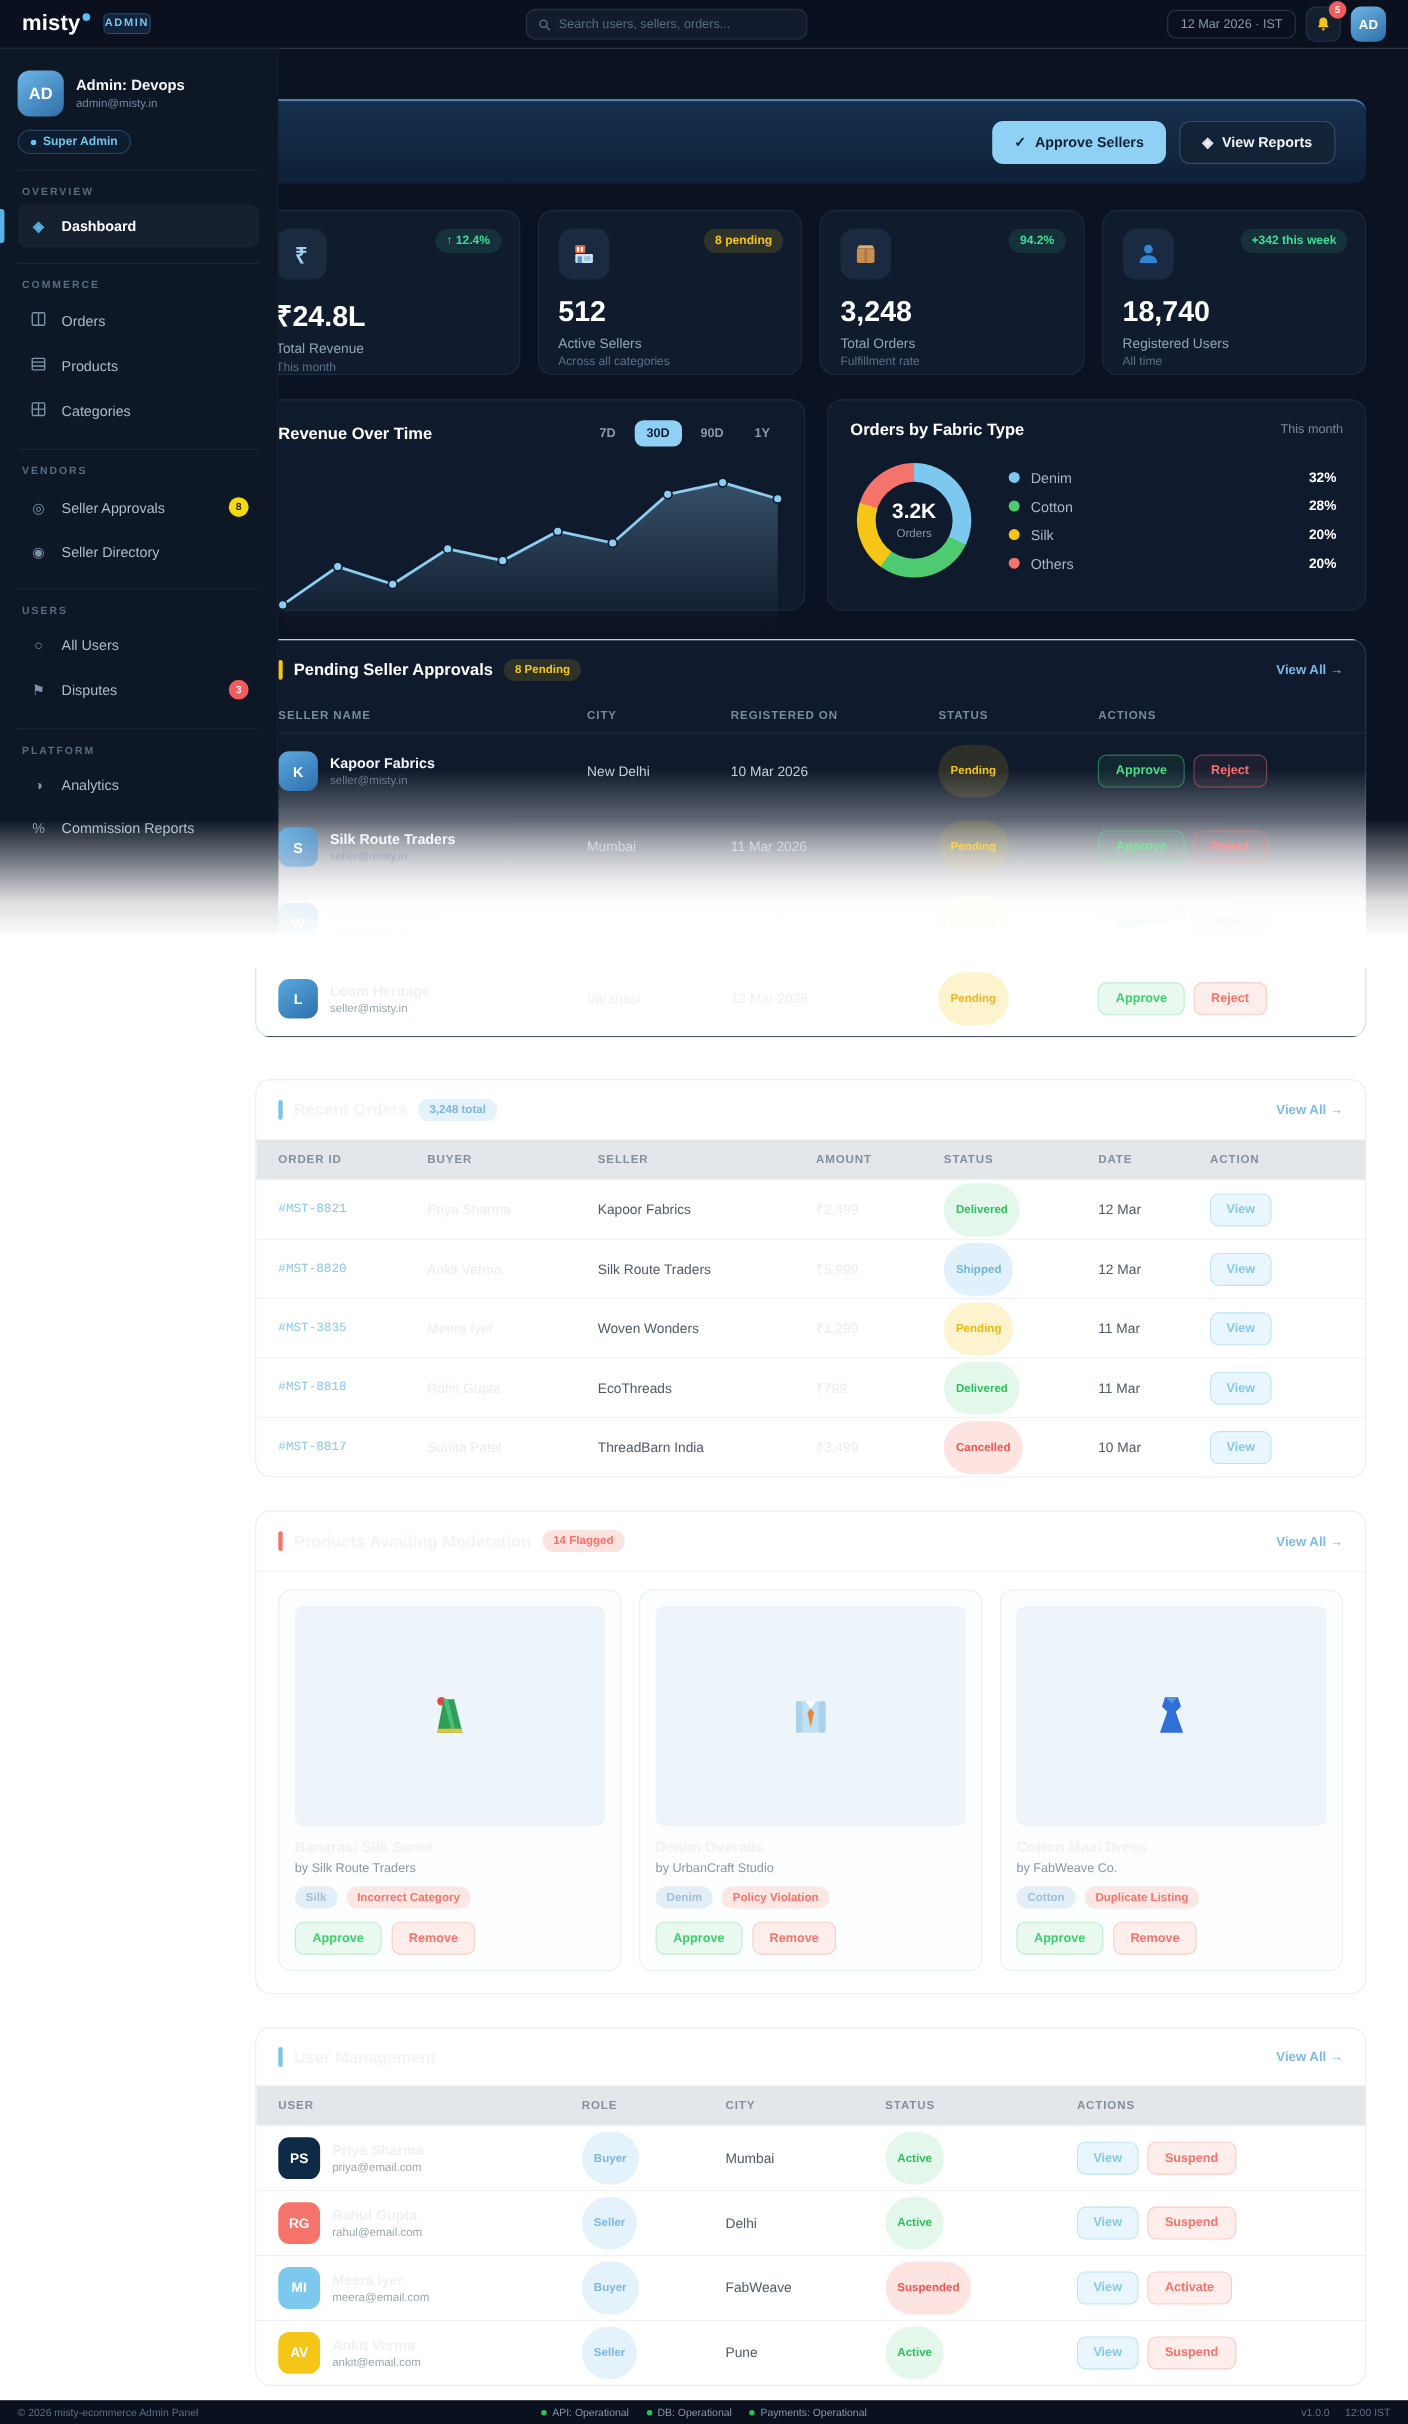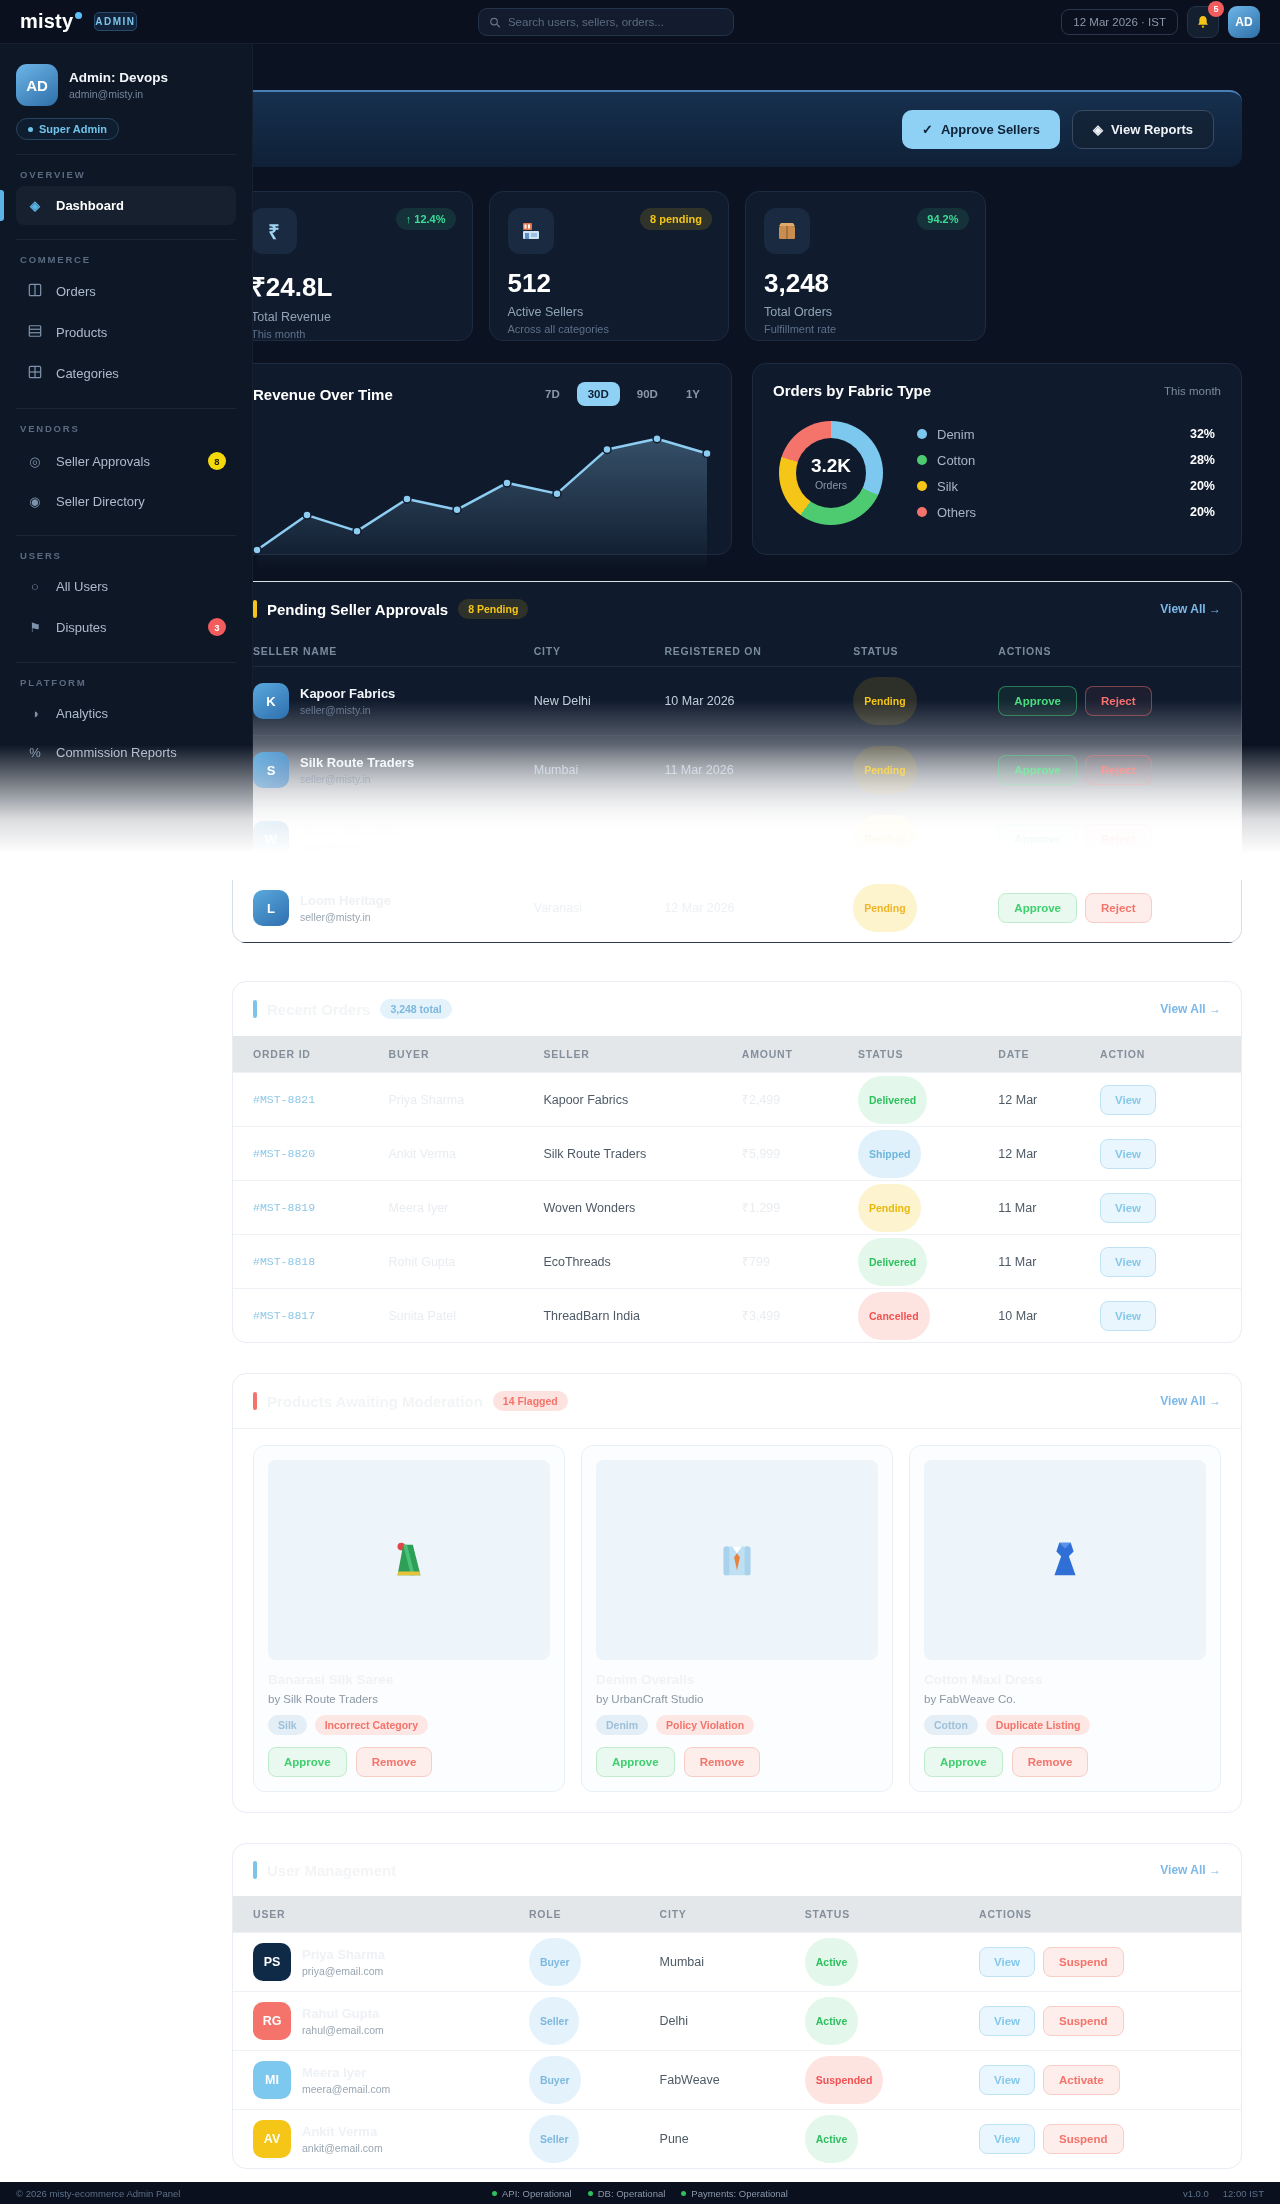--- a/index.html
+++ b/index.html
@@ -347,20 +347,32 @@
             <rect x="4" y="7" width="16" height="13" rx="1.5" fill="#c98d4f"></rect>
             <path d="M4 7l2-3h12l2 3z" fill="#e0aa6a"></path>
             <rect x="11" y="7" width="2" height="13" fill="#a9713c"></rect>
           </svg>
         </div>
       <span class="stat-badge bdg-green">94.2%</span>
       <div class="stat-value">3,248</div>
       <div class="stat-label">Total Orders</div>
       <div class="stat-sub">Fulfillment rate</div>
     </div>
+    <div class="stat-card">
+      <div class="stat-icon">
+          <svg width="24" height="24" viewBox="0 0 24 24">
+            <circle cx="12" cy="7.5" r="4" fill="#2f86d6"></circle>
+            <path d="M4 20c0-5 4-7 8-7s8 2 8 7z" fill="#2f86d6"></path>
+          </svg>
+        </div>
+      <span class="stat-badge bdg-green">+342 this week</span>
+      <div class="stat-value">18,740</div>
+      <div class="stat-label">Registered Users</div>
+      <div class="stat-sub">All time</div>
+    </div>
   </section>
 
   <section class="charts">
     <div class="chart-card">
       <div class="chart-head">
         <span class="chart-title">Revenue Over Time</span>
         <div class="range-tabs">
           <span class="range-tab">7D</span>
           <span class="range-tab active">30D</span>
           <span class="range-tab">90D</span>
@@ -534,21 +546,21 @@
     <div class="or-row">
       <span class="oid">#MST-8820</span>
         <span class="buyer-l">Ankit Verma</span>
         <span class="seller-l">Silk Route Traders</span>
         <span class="amt-l">₹5,999</span>
       <span><span class="pill st-blue">Shipped</span></span>
       <span class="date-l">12 Mar</span>
       <span><button class="view-btn">View</button></span>
     </div>
     <div class="or-row">
-      <span class="oid">#MST-8819</span>
+      <span class="oid">#MST-3835</span>
         <span class="buyer-l">Meera Iyer</span>
         <span class="seller-l">Woven Wonders</span>
         <span class="amt-l">₹1,299</span>
       <span><span class="pill st-yellow">Pending</span></span>
       <span class="date-l">11 Mar</span>
       <span><button class="view-btn">View</button></span>
     </div>
     <div class="or-row">
       <span class="oid">#MST-8818</span>
         <span class="buyer-l">Rohit Gupta</span>

